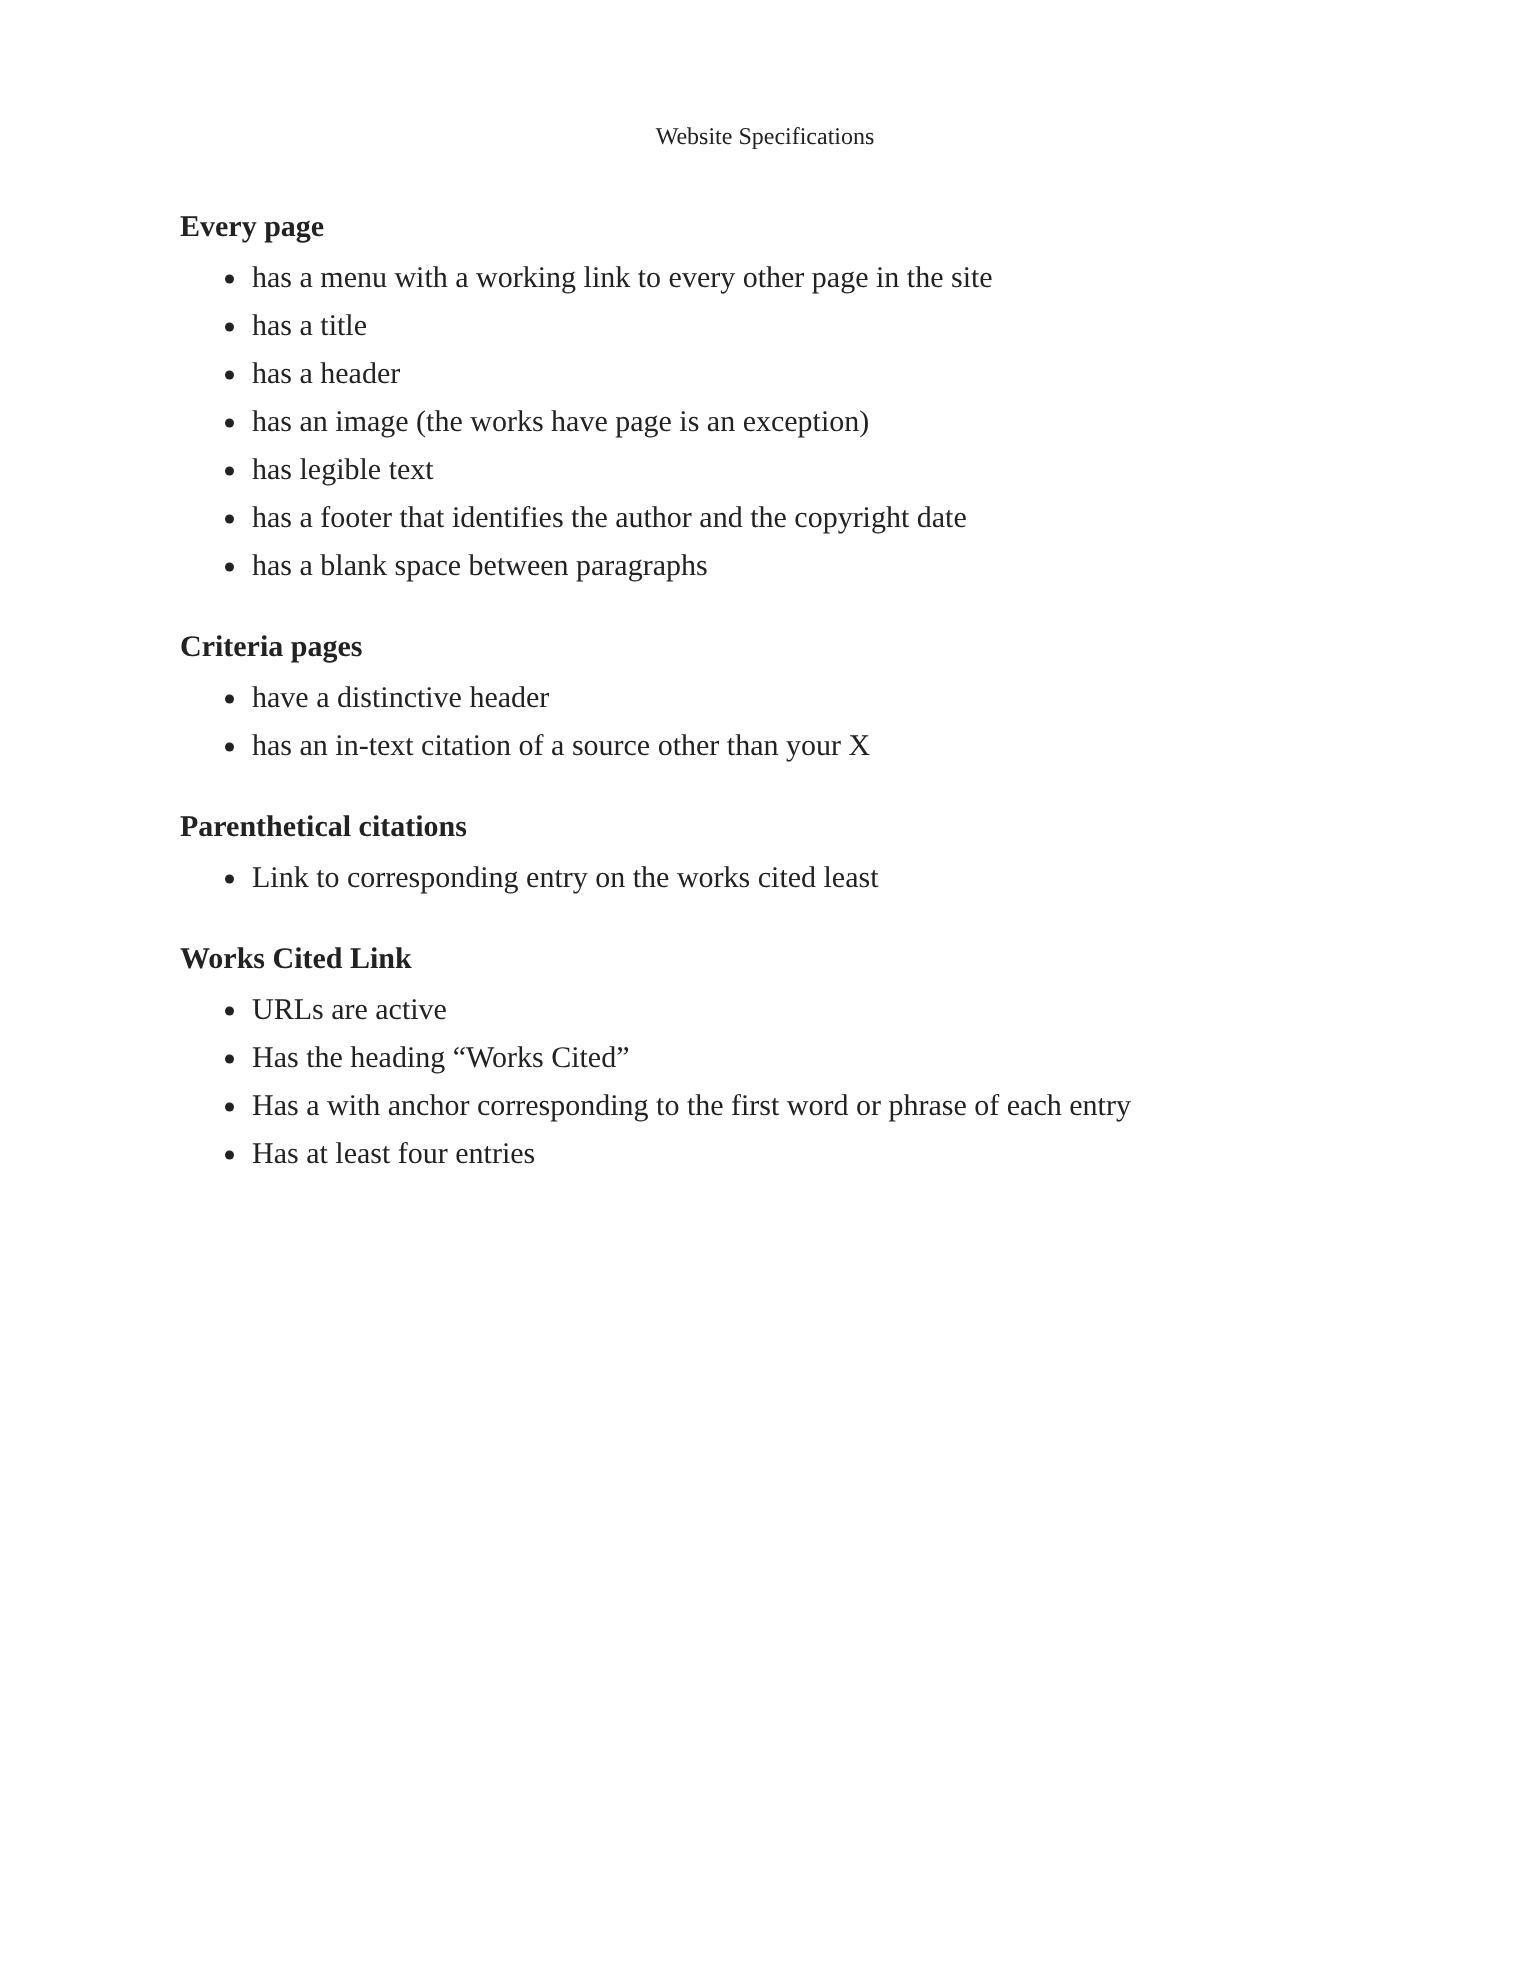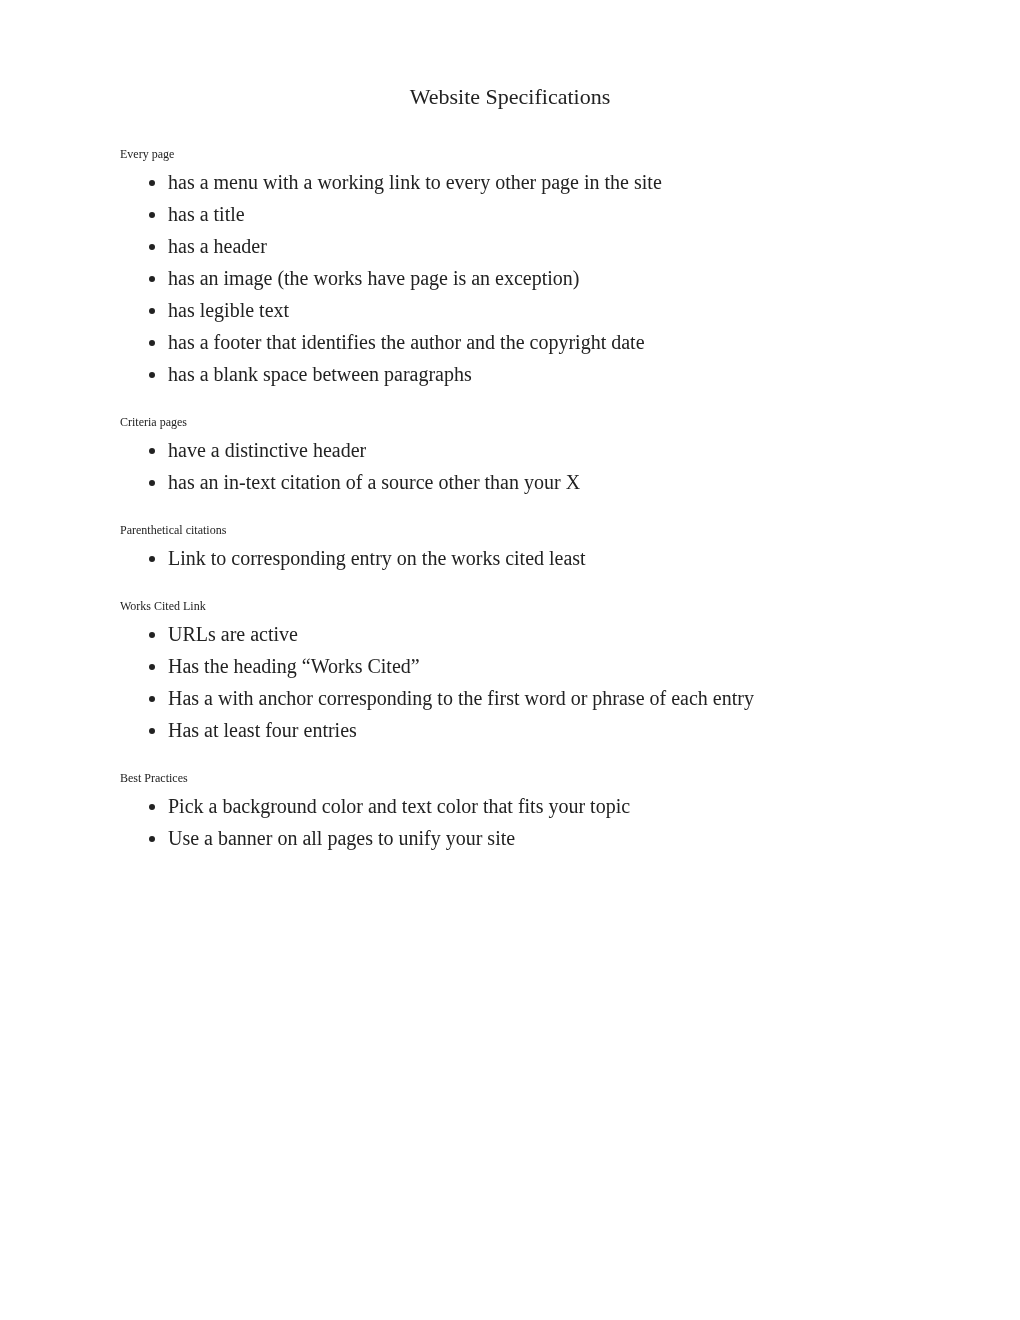--- a/index.html
+++ b/index.html
@@ -14,32 +14,32 @@
       font-family: Georgia, 'Times New Roman', Times, serif;
       font-size: 16px;
       line-height: 1.5;
       width: 1020px;
       min-height: 1320px;
       padding: 80px 120px 80px 120px;
     }
 
     .page-title {
       text-align: center;
-      font-size: 22px;
+      font-size: 16px;
       margin-bottom: 32px;
       font-weight: normal;
     }
 
     .section {
       margin-bottom: 24px;
     }
 
     .section-heading {
-      font-size: 12px;
-      font-weight: normal;
+      font-size: 20px;
+      font-weight: bold;
       margin-bottom: 4px;
     }
 
     ul {
       list-style-type: disc;
       padding-left: 48px;
       margin: 0;
     }
 
     ul li {
@@ -80,20 +80,13 @@
     </div>
     <div class="section">
       <p class="section-heading">Works Cited Link</p>
       <ul>
         <li>URLs are active</li>
         <li>Has the heading “Works Cited”</li>
         <li>Has a with anchor corresponding to the first word or phrase of each entry</li>
         <li>Has at least four entries</li>
       </ul>
     </div>
-    <div class="section">
-      <p class="section-heading">Best Practices</p>
-      <ul>
-        <li>Pick a background color and text color that fits your topic</li>
-        <li>Use a banner on all pages to unify your site</li>
-      </ul>
-    </div>
   </div>
 
 </body></html>

